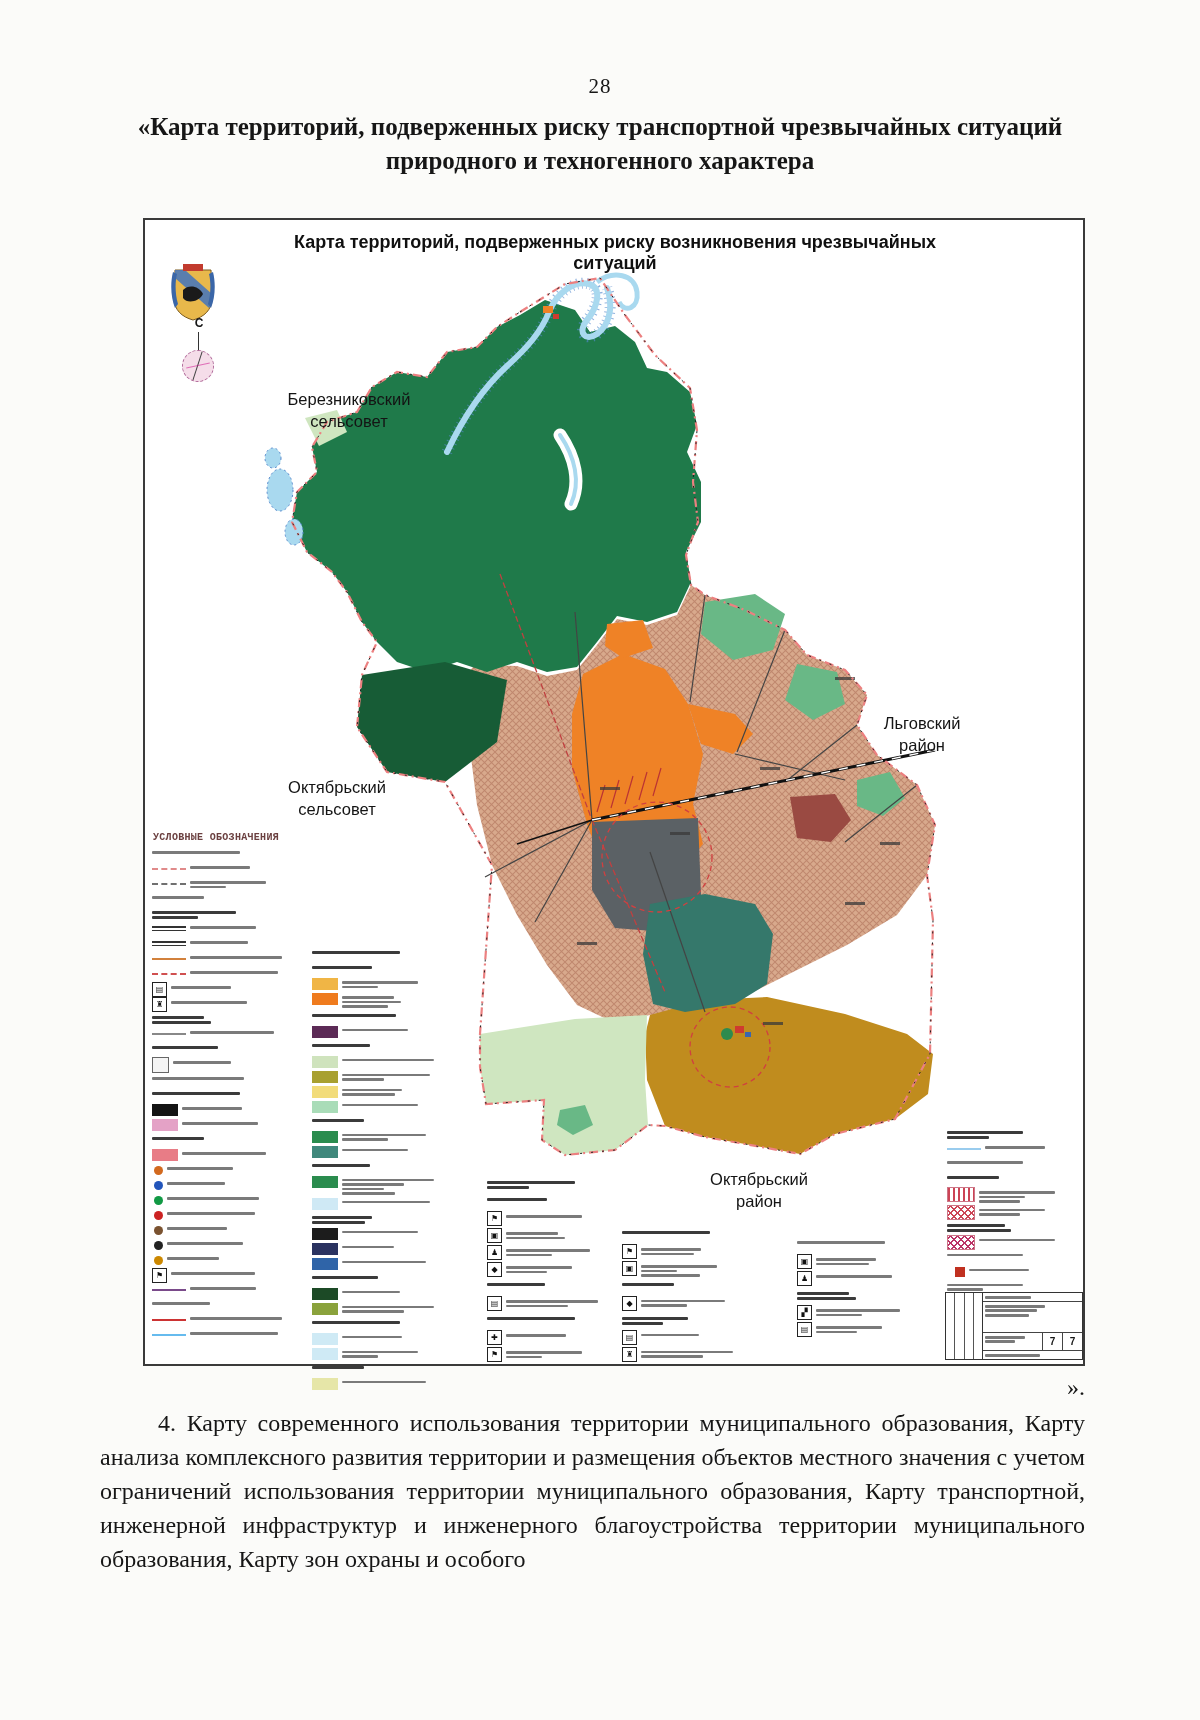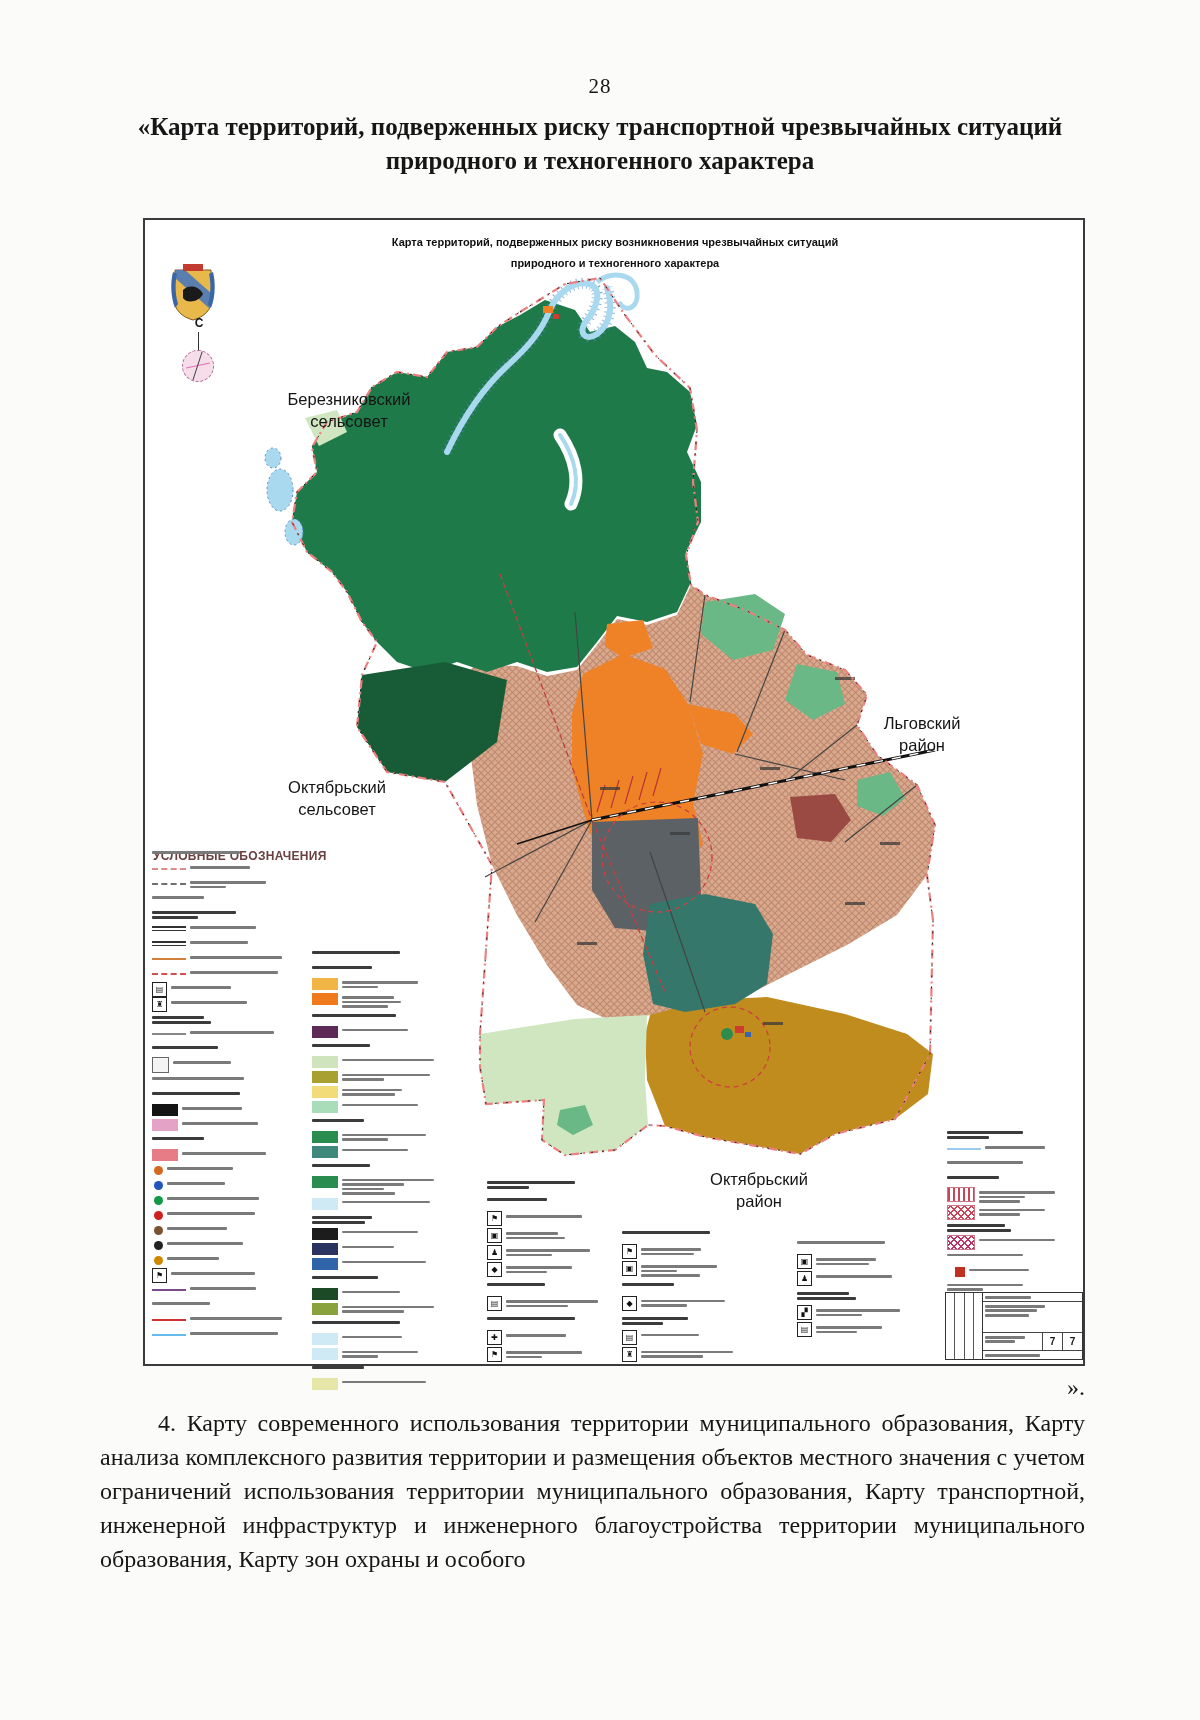--- a/index.html
+++ b/index.html
@@ -8,36 +8,36 @@
   .page-num{position:absolute;top:74px;left:0;width:1200px;text-align:center;
             font-size:21px;letter-spacing:1px;}
   .heading{position:absolute;top:110px;left:100px;width:1000px;text-align:center;
            font-weight:bold;font-size:25px;line-height:34px;}
   .map-frame{position:absolute;left:143px;top:218px;width:942px;height:1148px;
              border:2px solid #3a3a3a;background:#ffffff;box-sizing:border-box;}
   .map-inner{position:absolute;left:0;top:0;width:938px;height:1144px;}
   .map-inner > svg{position:absolute;left:0;top:0;}
   .map-title{position:absolute;top:12px;left:110px;width:720px;text-align:center;
              font-family:"Liberation Sans",sans-serif;font-weight:bold;
-             font-size:11px;line-height:21px;color:#101010;}
+             font-size:18px;line-height:21px;color:#101010;}
   .map-label{position:absolute;text-align:center;
              font-family:"Liberation Sans",sans-serif;font-size:16.5px;
              line-height:22px;color:#141414;}
   .north{position:absolute;left:44px;top:96px;width:20px;text-align:center;
          font-family:"Liberation Sans",sans-serif;font-weight:bold;font-size:12px;}
   .north-line{position:absolute;left:53px;top:112px;width:1px;height:22px;background:#333;}
   .compass-circle{position:absolute;left:37px;top:130px;width:30px;height:30px;
                   border:1px dashed #b06a9a;border-radius:50%;background:#f4dcе8;
                   background:#f5dde9;overflow:hidden;}
   .compass-circle:before{content:"";position:absolute;left:14px;top:-2px;width:1px;height:34px;
                   background:#444;transform:rotate(18deg);}
   .compass-circle:after{content:"";position:absolute;left:3px;top:14px;width:24px;height:1px;
                   background:#c08;opacity:.5;transform:rotate(-12deg);}
-  .legend-header{position:absolute;font-family:Liberation Sans, sans-serif;
-                 font-weight:bold;font-size:12px;letter-spacing:.3px;color:#6b4040;margin-top:17px;}
+  .legend-header{position:absolute;font-family:Liberation Mono, monospace;
+                 font-weight:bold;font-size:10px;letter-spacing:.3px;color:#6b4040;}
   .legend-col{position:absolute;}
   .lr{display:flex;align-items:flex-start;gap:4px;}
   .stamp{position:absolute;left:800px;top:1072px;width:138px;height:68px;
          border:1.5px solid #333;background:#fff;display:flex;box-sizing:border-box;
          font-family:"Liberation Sans",sans-serif;}
   .stamp-left{width:36px;border-right:1px solid #333;display:flex;}
   .stamp-left div{flex:1;border-right:1px solid #555;}
   .stamp-left div:last-child{border-right:none;}
   .stamp-right{flex:1;display:flex;flex-direction:column;}
   .srow{border-bottom:1px solid #444;padding:1px 2px;}
@@ -137,21 +137,20 @@
       <rect x="432" y="722" width="20" height="3"></rect>
           <rect x="735" y="622" width="20" height="3"></rect>
     </g>
 
     <path fill="none" stroke-width="2.2" stroke-dasharray="9 4 2 4" d="M375,92 L420,64 455,58 480,95 510,135 545,168 552,210 548,262 553,302 541,335 546,365 560,375 600,390 640,410 662,435 700,450 722,475 712,505 732,535 772,565 790,605 782,655 788,700 785,834 750,899 690,914 655,934 600,924 560,917 520,906 503,905 470,930 420,935 397,920 399,880 341,884 335,847 335,814 347,645 300,562 242,552 212,507 217,455 232,422 217,402 202,372 187,352 162,332 147,302 152,272 172,252 167,227 182,202 212,192 227,167 252,152 282,157 302,132 332,127 352,107 Z" stroke="#ec8080"></path>
     <path fill="none" stroke="#222" stroke-width="1" stroke-dasharray="2 9" d="M375,92 L420,64 455,58 480,95 510,135 545,168 552,210 548,262 553,302 541,335 546,365 560,375 600,390 640,410 662,435 700,450 722,475 712,505 732,535 772,565 790,605 782,655 788,700 785,834 750,899 690,914 655,934 600,924 560,917 520,906 503,905 470,930 420,935 397,920 399,880 341,884 335,847 335,814 347,645 300,562 242,552 212,507 217,455 232,422 217,402 202,372 187,352 162,332 147,302 152,272 172,252 167,227 182,202 212,192 227,167 252,152 282,157 302,132 332,127 352,107 Z"></path>
   </svg>
 
   <div class="map-title">
     <div>Карта территорий, подверженных риску возникновения чрезвычайных ситуаций</div>
-    <div>природного и техногенного характера</div>
   </div>
 
   <svg style="position:absolute;left:26px;top:44px;" width="44" height="58" viewBox="0 0 44 58">
     <path d="M4,6 L40,6 41,34 C41,46 33,53 22,56 C11,53 3,46 3,34 Z" fill="#e8b84b" stroke="#7a5a20" stroke-width="1"></path>
     <path d="M4,6 L14,6 41,30 41,34 C41,38 40,41 38,44 L4,14 Z" fill="#4a78b8" opacity="0.9"></path>
     <path d="M12,26 C18,20 28,22 32,30 C28,38 16,40 12,34 Z" fill="#1a1a1a"></path>
     <rect x="12" y="0" width="20" height="7" fill="#c23b2e"></rect>
     <path d="M2,8 C-1,20 0,34 4,44 L7,40 C4,30 4,18 6,10 Z" fill="#3a66a8"></path>
     <path d="M42,8 C45,20 44,34 40,44 L37,40 C40,30 40,18 38,10 Z" fill="#3a66a8"></path>
   </svg>

